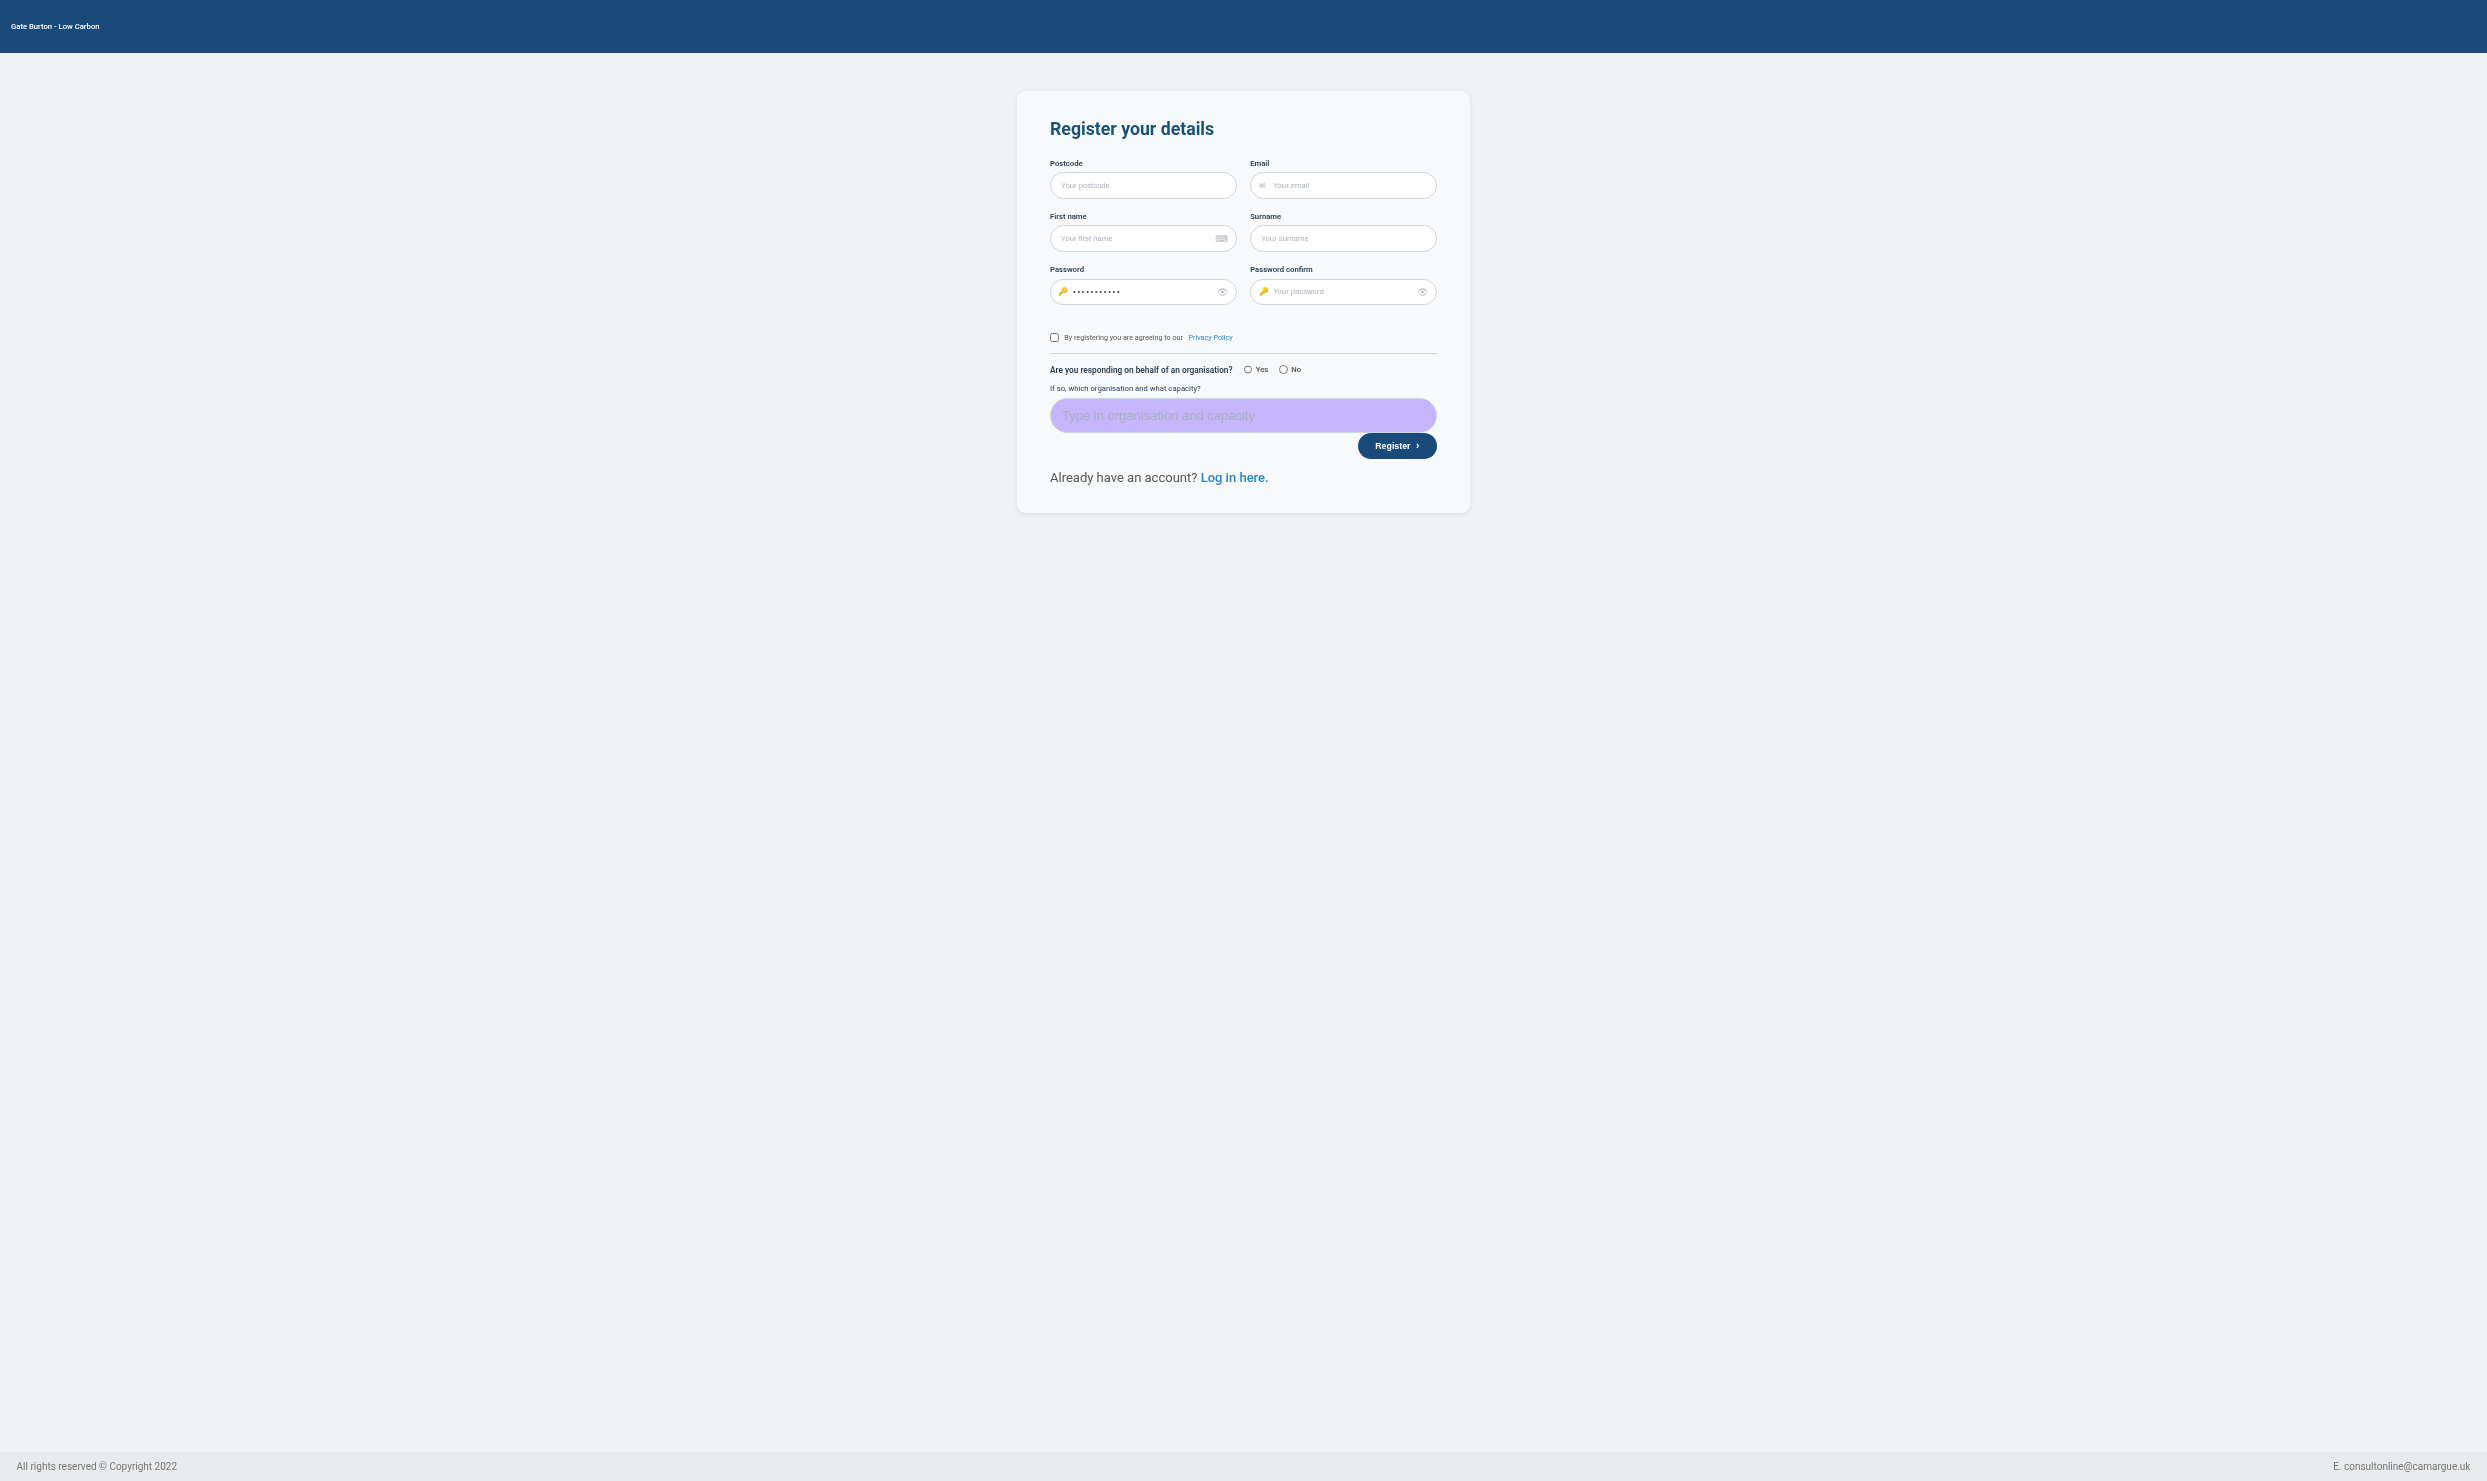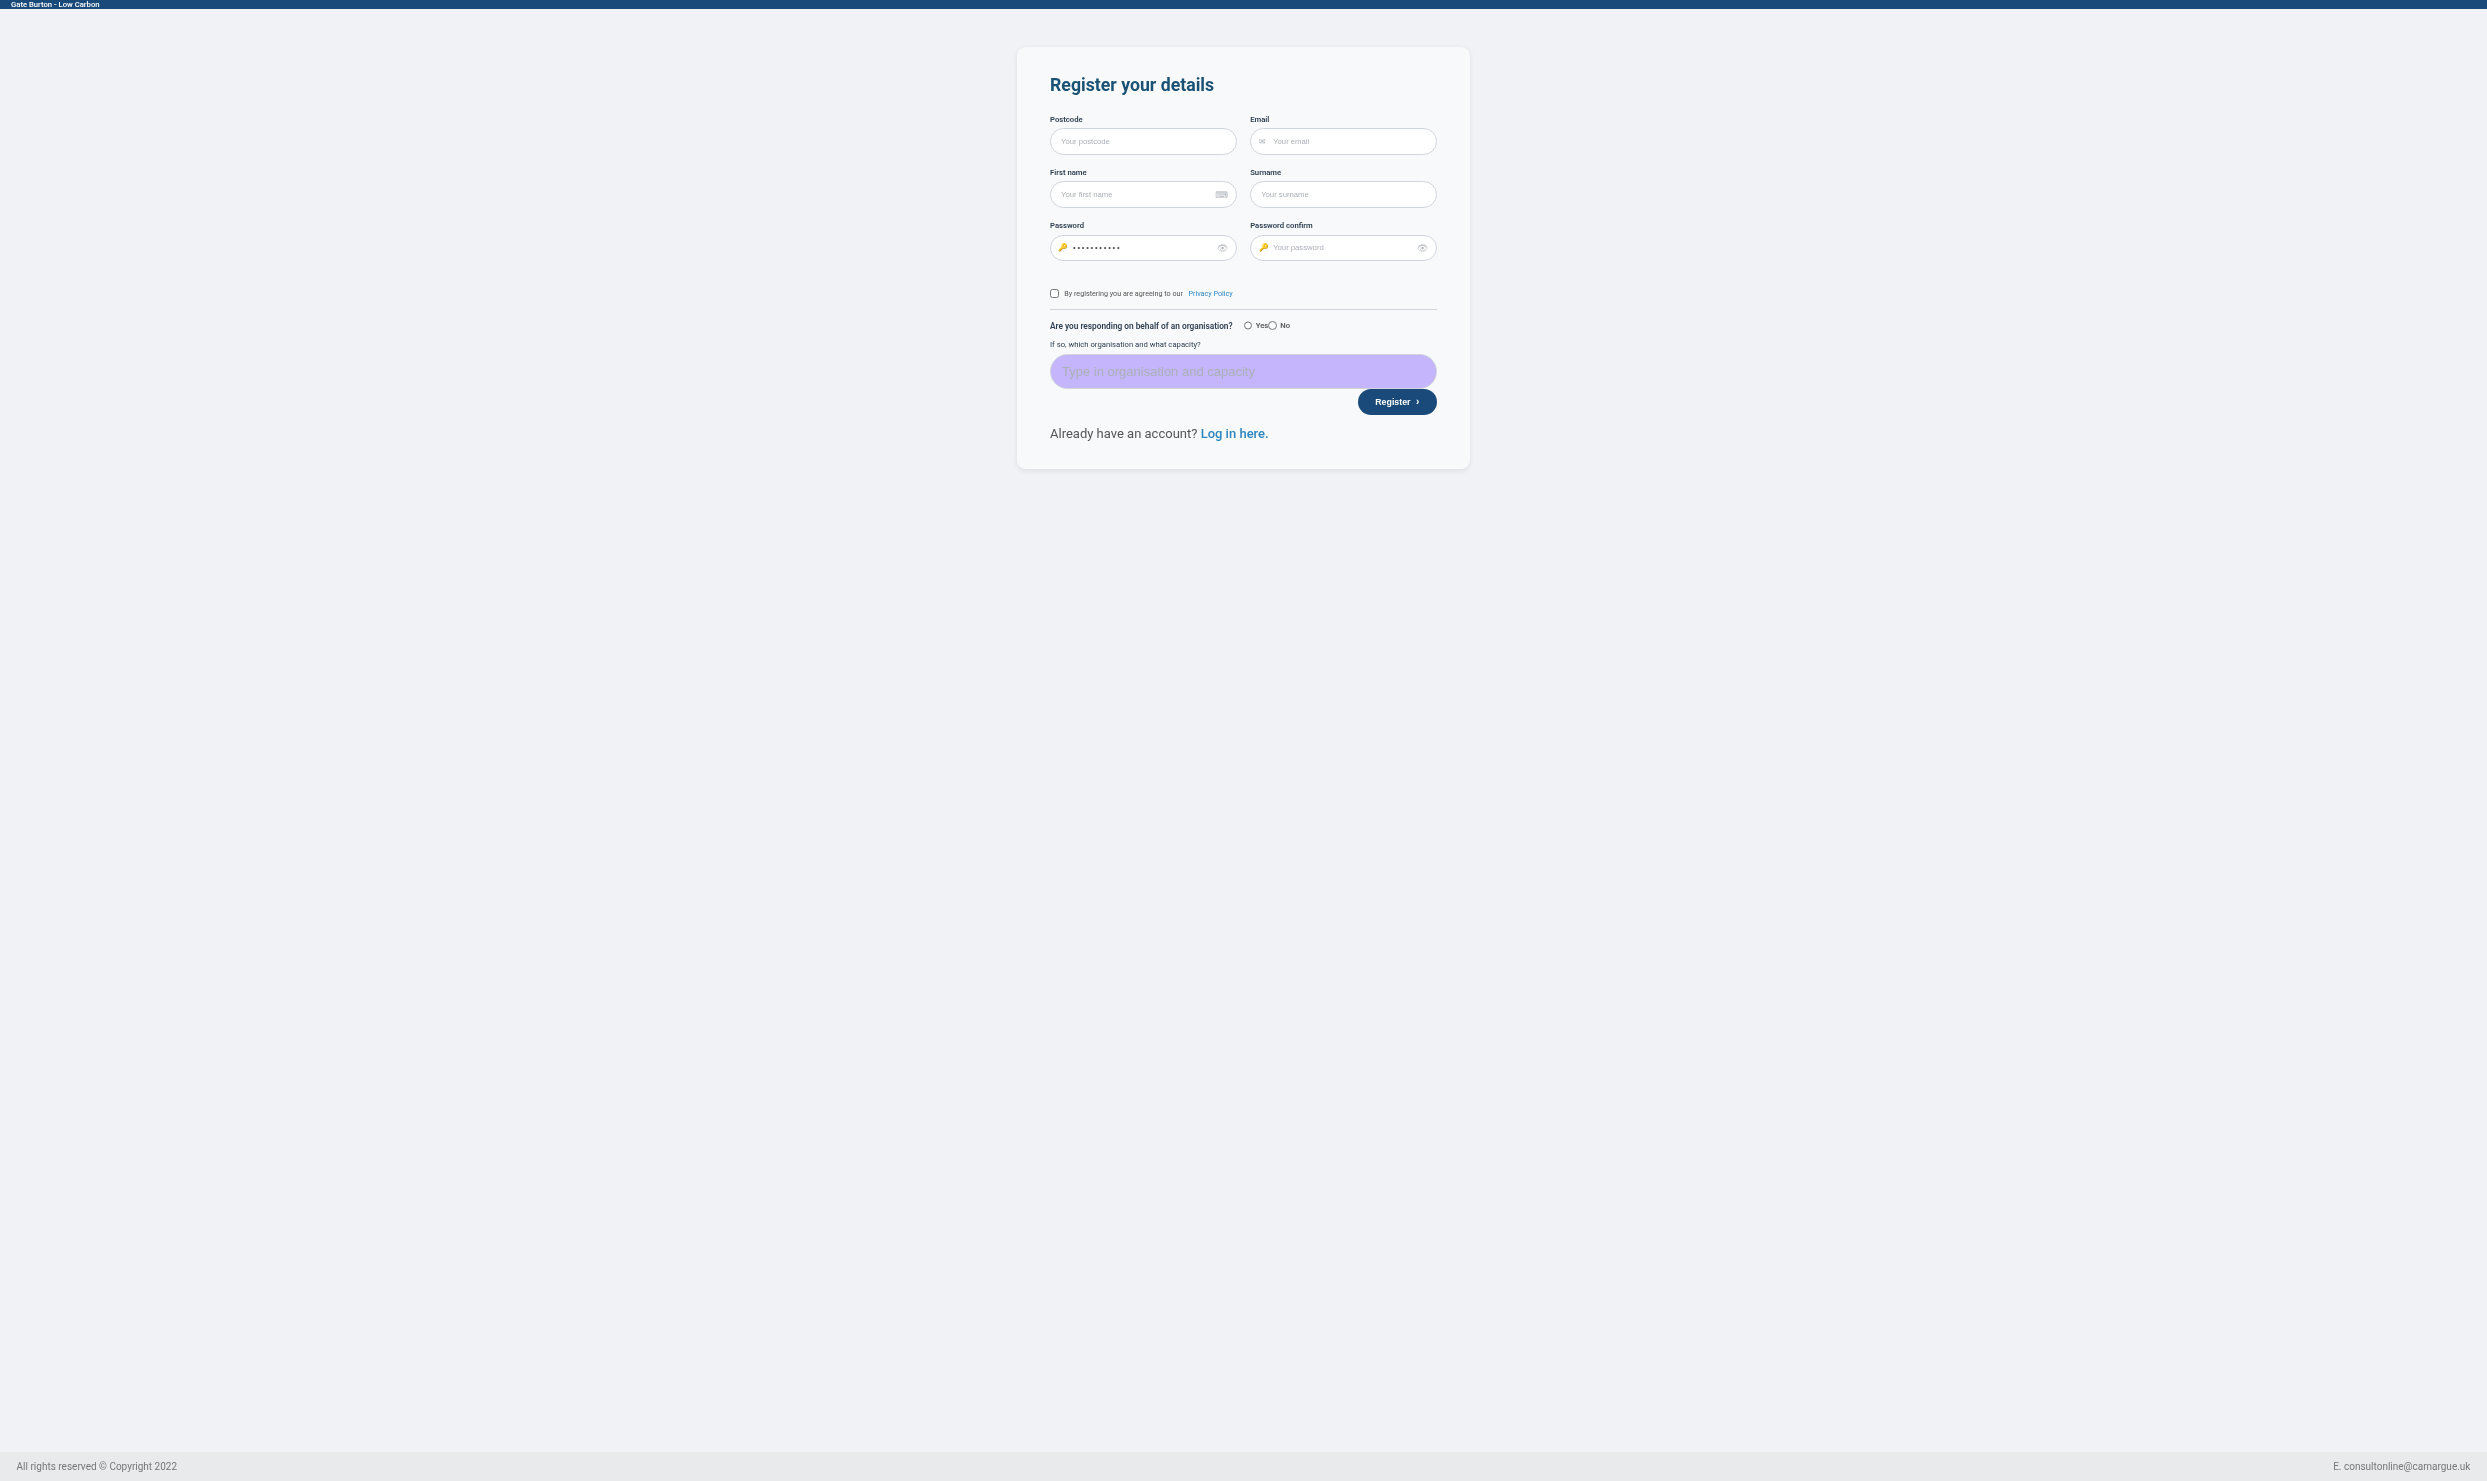--- a/index.html
+++ b/index.html
@@ -12,21 +12,21 @@
       font-family: -apple-system, BlinkMacSystemFont, 'Segoe UI', Roboto, sans-serif;
       background-color: #f0f2f5;
       min-height: 100vh;
       display: flex;
       flex-direction: column;
     }
 
     .top-nav {
       background-color: #1a4a7a;
       color: white;
-      padding: 0 11px;
+      padding: 22px 11px;
       font-size: 7.7px;
       font-weight: 500;
     }
 
     .main-content {
       flex: 1;
       display: flex;
       justify-content: center;
       align-items: flex-start;
       padding: 38px 11px;
@@ -157,20 +157,21 @@
       font-weight: 600;
       color: #2c3e50;
       margin-bottom: 8.8px;
       display: flex;
       align-items: center;
       gap: 11px;
     }
 
     .radio-group {
       display: flex;
+      gap: 11px;
       align-items: flex-end;
     }
 
     .radio-option {
       display: flex;
       align-items: center;
       gap: 3.3px;
       font-size: 7.7px;
       color: #555;
       cursor: pointer;

